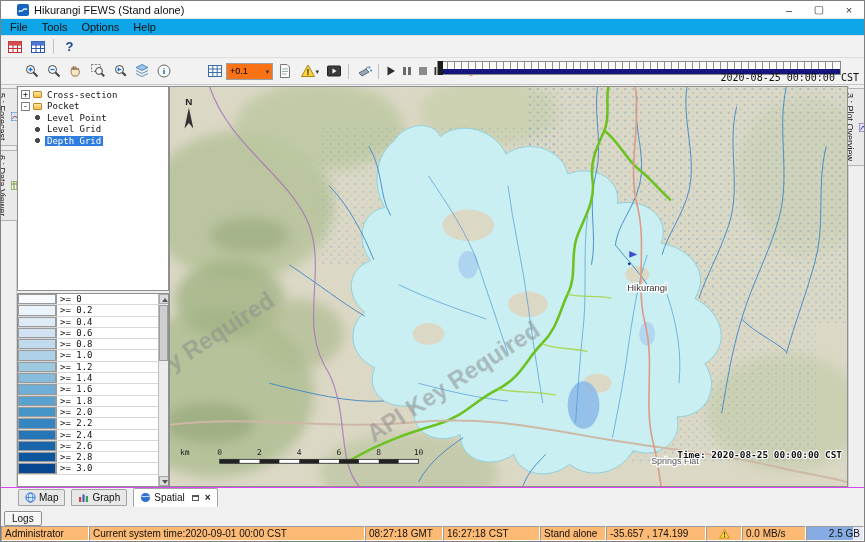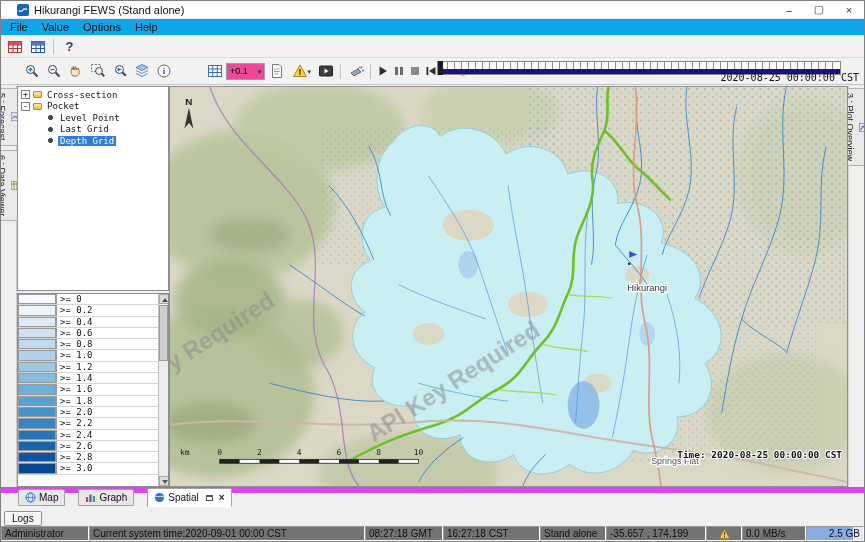--- a/index.html
+++ b/index.html
@@ -19,41 +19,41 @@
 
   
   .toolbar{display:flex;align-items:center;background:#f2f2f2}
   .toolbar1{height:22px;border-bottom:1px solid #dcdcdc;padding-left:3px;gap:2px}
   .toolbar2{height:27px;border-bottom:1px solid #c6c6c6;padding-left:20px;gap:1px;position:relative}
   .tbtn{width:21px;height:20px;display:flex;align-items:center;justify-content:center;border-radius:2px;flex:none}
   .tbtn-sm{width:15px;height:18px;display:flex;align-items:center;justify-content:center;flex:none}
   .tsep{width:1px;height:15px;background:#c2c2c2;margin:0 3px;flex:none}
   .tspacer{width:28px;flex:none}
   .help-glyph{font-weight:bold;color:#17418f;font-size:13px}
-  .combo{display:flex;align-items:center;border:1px solid #98a0a8;background:#ec4899;height:17px;font-size:9px;padding:0 3px;gap:10px;flex:none}
+  .combo{display:flex;align-items:center;border:1px solid #98a0a8;background:#f97316;height:17px;font-size:9px;padding:0 3px;gap:18px;flex:none}
   .combo .arrow,.warn-arrow{font-size:7px;color:#333;line-height:1}
   .timeline{position:absolute;left:436px;top:3px;width:404px;height:14px;border:1px solid #8a8a8a;background:#fafafa}
   .timeline .ticks{position:absolute;left:2px;right:2px;top:0;height:8px;background:repeating-linear-gradient(to right,#8f8f8f 0 1px,transparent 1px 7px)}
   .timeline .bar{position:absolute;left:0;right:0;bottom:0;height:5px;background:#15157d}
   .timeline .handle{position:absolute;left:0;top:-1px;width:5px;height:14px;background:#1b1b1b}
   .tb-datetime{position:absolute;right:5px;top:14px;font-size:10px;color:#101010;font-family:"DejaVu Sans Mono",monospace}
 
   
   .main{position:absolute;top:85px;left:0;right:0;bottom:54px;display:flex}
   .side-strip{width:16px;background:#efefef;display:flex;flex-direction:column;align-items:center;padding-top:2px;gap:4px;flex:none}
   .side-strip.left{border-right:1px solid #cfcfcf}
   .side-strip.right{border-left:1px solid #cfcfcf}
   .vtab{writing-mode:vertical-rl;font-size:9px;color:#1a1a1a;background:#e9e9e9;border:1px solid #b4b4b4;padding:4px 1px;border-radius:2px;display:flex;flex-direction:column;align-items:center;gap:4px}
   .vtab svg{flex:none}
 
   
   .left-panel{width:152px;background:#f0f0f0;display:flex;flex-direction:column;flex:none}
   .tree-panel{height:205px;border:1px solid #8f8f8f;background:#fff;overflow:hidden;padding-top:2px;font-family:"DejaVu Sans Mono",monospace;font-size:9px;color:#111}
   .tree-row{display:flex;align-items:center;height:11.5px;padding-left:3px;white-space:nowrap}
-  .tree-row.child{padding-left:16px}
+  .tree-row.child{padding-left:3px}
   .expander{width:9px;height:9px;border:1px solid #808080;background:#fff;font-size:8px;line-height:7px;text-align:center;margin-right:3px;flex:none}
   .expander:empty{visibility:hidden}
   .node-icon{width:9px;height:9px;margin-right:3px;flex:none;background:radial-gradient(circle at 50% 50%,#4a4a4a 0 2.2px,transparent 2.8px)}
   .node-icon.folder{background:linear-gradient(#ffe8a0,#f3bf49);border:1px solid #b9882b;border-radius:1px;height:7px}
   .node-label{padding:0 2px}
   .node-label.selected{background:#2f7cdf;color:#fff}
 
   .legend-panel{flex:1;margin-top:2px;border:1px solid #8f8f8f;background:#fff;display:flex;flex-direction:column;font-family:"DejaVu Sans Mono",monospace;font-size:9px;color:#111;overflow:hidden}
   .legend-header{height:14px;display:flex;align-items:center;gap:4px;padding:0 3px;flex:none}
   .checkbox{width:8px;height:8px;border:1px solid #6f6f6f;background:#fff;flex:none}
@@ -66,29 +66,29 @@
   .scroll-btn::after{content:"";position:absolute;left:2px;border-left:3px solid transparent;border-right:3px solid transparent}
   .scroll-up::after{top:3px;border-bottom:4px solid #555}
   .scroll-down::after{top:3px;border-top:4px solid #555}
   .scroll-thumb{position:absolute;top:11px;left:0;width:9px;height:56px;background:#cfcfcf;border:1px solid #9d9d9d}
 
   
   .map-area{flex:1;position:relative;border:1px solid #8f8f8f;background:#dcd8c6;overflow:hidden}
   .map-area svg.mapsvg{position:absolute;inset:0;width:100%;height:100%}
 
   
-  .bottom-tabs{position:absolute;left:0;right:0;bottom:34px;height:20px;background:#f0f0f0;border-top:6px solid #d946ef;display:flex;align-items:flex-end;padding-left:17px;gap:13px}
+  .bottom-tabs{position:absolute;left:0;right:0;bottom:34px;height:20px;background:#f0f0f0;border-top:1px solid #d946ef;display:flex;align-items:flex-end;padding-left:17px;gap:6px}
   .btab{display:flex;align-items:center;gap:3px;font-size:10px;color:#111;height:17px;padding:0 6px;border:1px solid #a3a3a3;background:#e7e7e7;border-radius:2px 2px 0 0;margin-bottom:1px}
   .btab.active{background:#fff;height:19px;margin-bottom:0;border-bottom-color:#fff}
   .mini-win{width:7px;height:6px;border:1px solid #555;border-top-width:2px;margin-left:4px}
   .tab-close{font-size:10px;color:#222;margin-left:3px;font-weight:bold}
   .logs-row{position:absolute;left:0;right:0;bottom:15px;height:19px;background:#f0f0f0;display:flex;align-items:flex-end;padding-left:3px}
   .logs-btn{font-size:10px;color:#111;border:1px solid #8f8f8f;background:#f5f5f5;padding:1px 7px;border-radius:2px;box-shadow:inset 0 1px 0 #fff}
 
-  .statusbar{position:absolute;left:0;right:0;bottom:0;height:15px;background:#737373;display:flex;font-size:10px;color:#111}
+  .statusbar{position:absolute;left:0;right:0;bottom:0;height:15px;background:#fdba74;display:flex;font-size:10px;color:#111}
   .scell{border:1px solid;border-color:#9b9b9b #ffffff #ffffff #9b9b9b;display:flex;align-items:center;padding:0 3px;white-space:nowrap;overflow:hidden;flex:none}
   .mem-cell{flex:1;background:linear-gradient(to right,#87abe3 0 82%,#e3e9f4 82%);justify-content:flex-end}
 </style>
 </head>
 <body>
 
 <div class="window">
 
   <div class="titlebar">
     <svg class="app-icon" viewBox="0 0 12 12">
@@ -98,21 +98,21 @@
     <span class="title-text">Hikurangi FEWS  (Stand alone)</span>
     <span class="win-btn">–</span>
     <span class="win-btn">▢</span>
     <span class="win-btn">×</span>
   </div>
 
   <div class="menubar">
 
       <span class="menu-item">File</span>
 
-      <span class="menu-item">Value</span>
+      <span class="menu-item">Tools</span>
 
       <span class="menu-item">Options</span>
 
       <span class="menu-item">Help</span>
 
   </div>
 
   <div class="toolbar toolbar1">
     <span class="tbtn">
       <svg width="16" height="16" viewBox="0 0 16 16">
@@ -298,21 +298,21 @@
 
           <div class="tree-row child">
             <span class="expander"></span>
             <span class="node-icon"></span>
             <span class="node-label">Level Point</span>
           </div>
 
           <div class="tree-row child">
             <span class="expander"></span>
             <span class="node-icon"></span>
-            <span class="node-label">Last Grid</span>
+            <span class="node-label">Level Grid</span>
           </div>
 
           <div class="tree-row child">
             <span class="expander"></span>
             <span class="node-icon"></span>
             <span class="node-label selected">Depth Grid</span>
           </div>
 
       </div>
 

